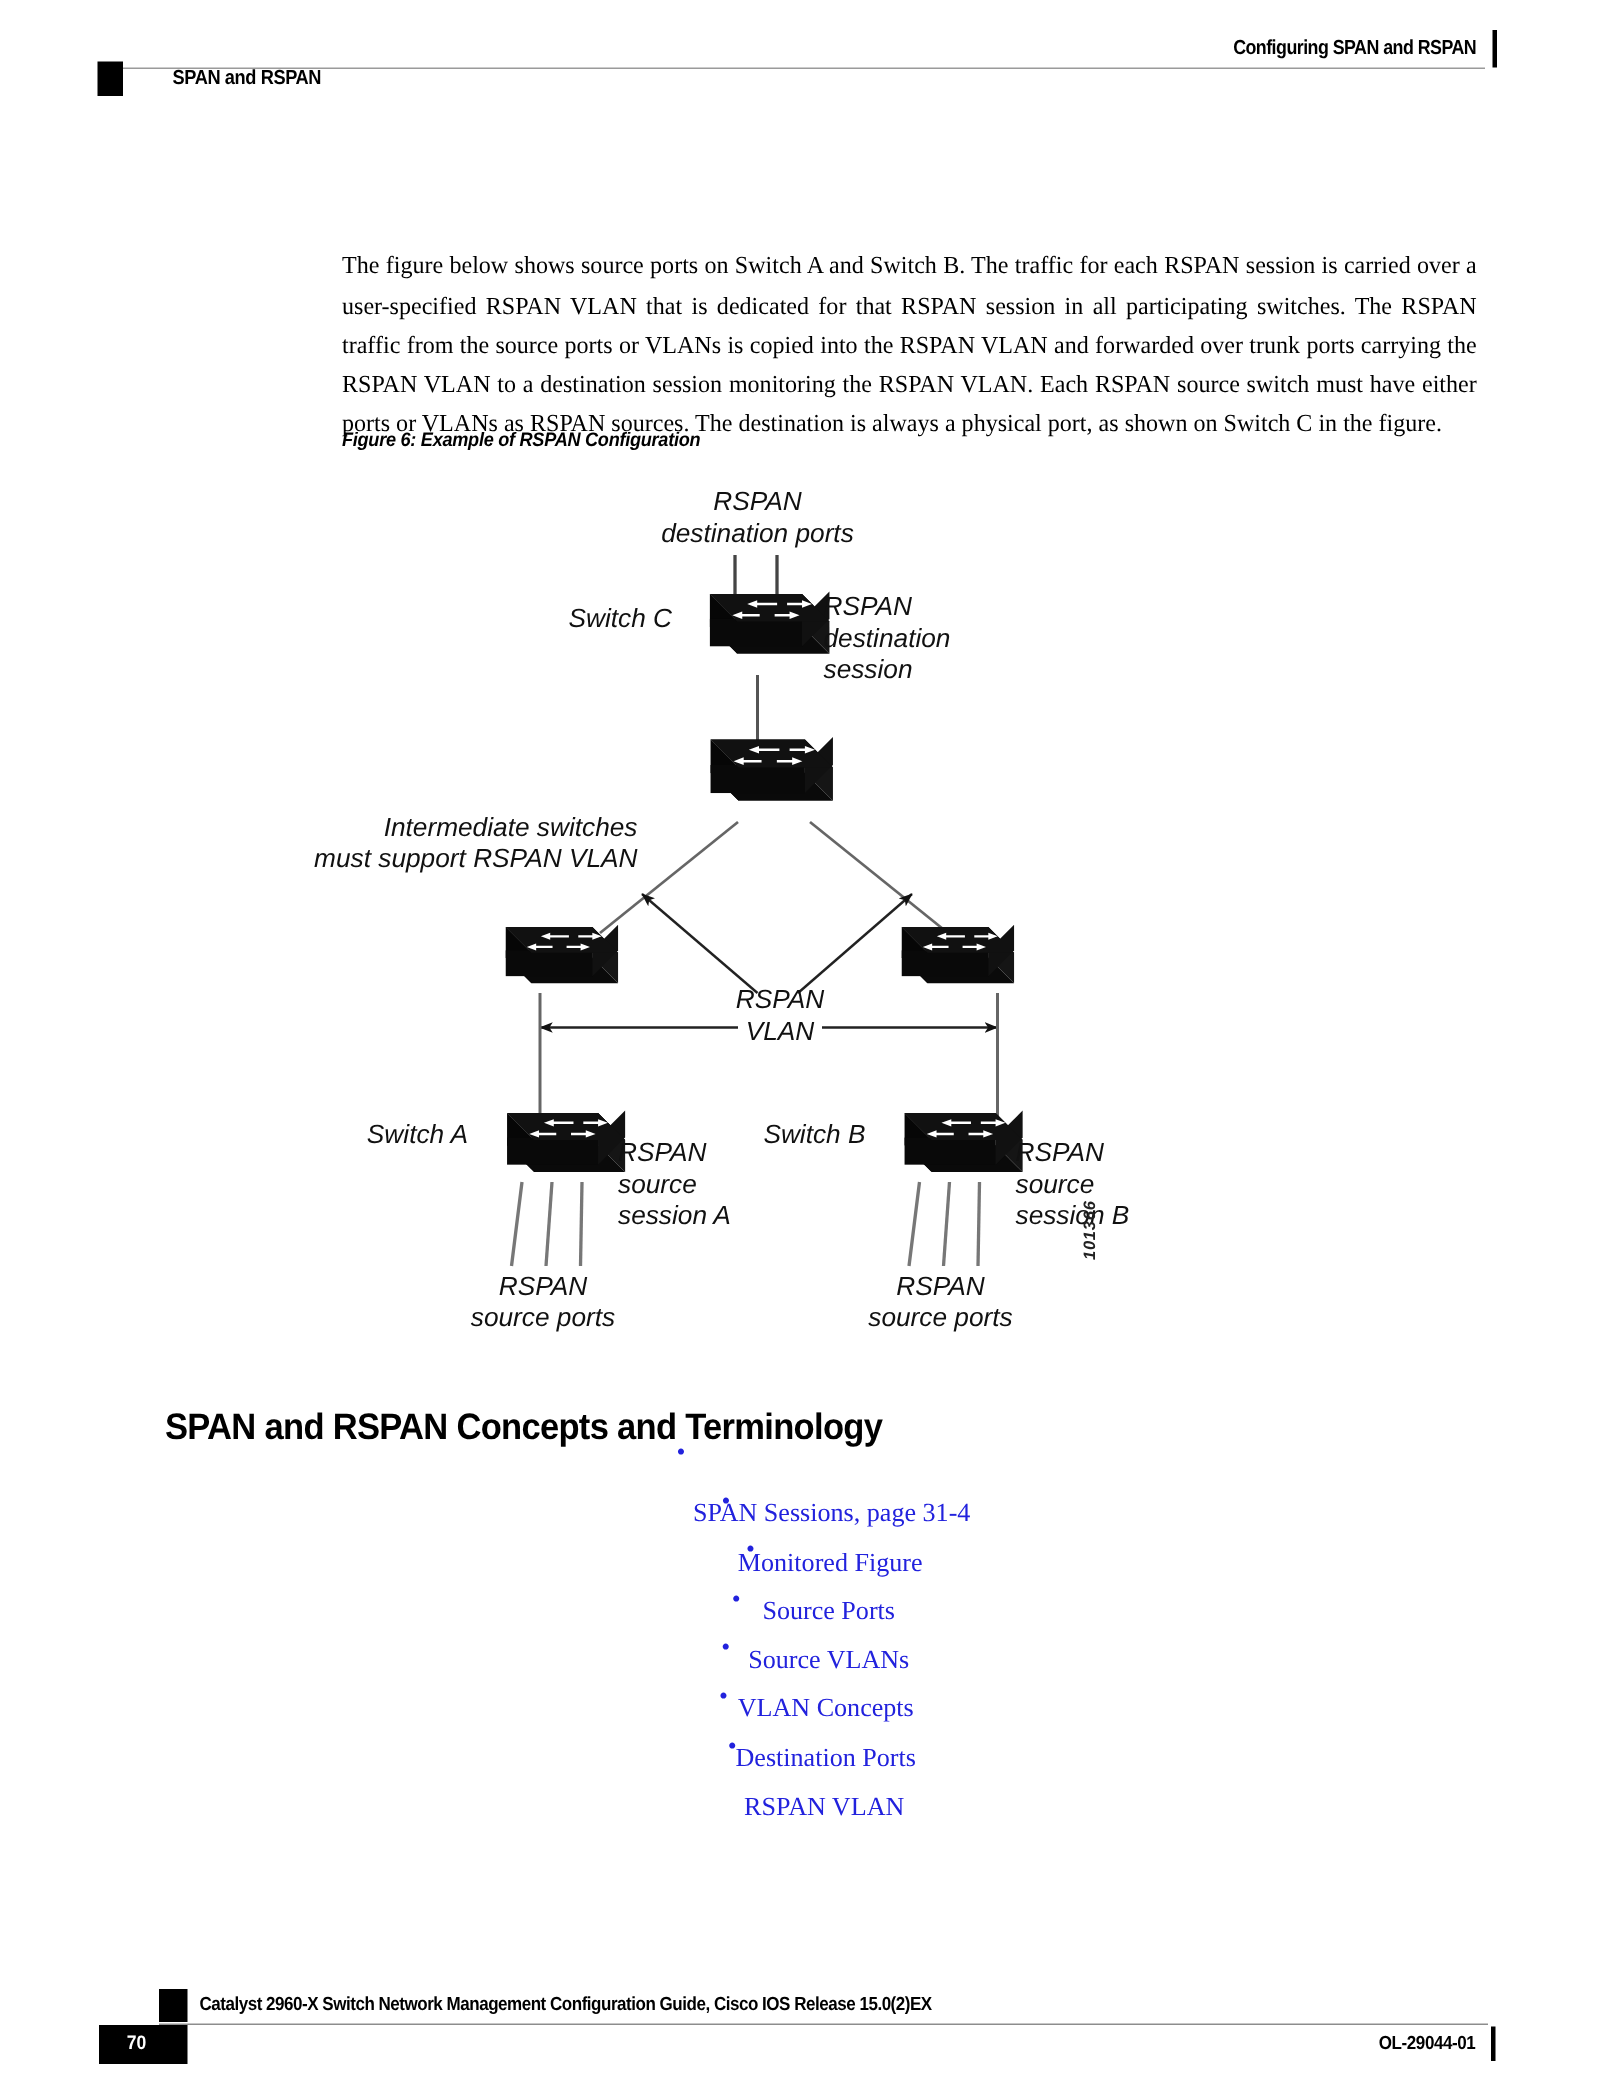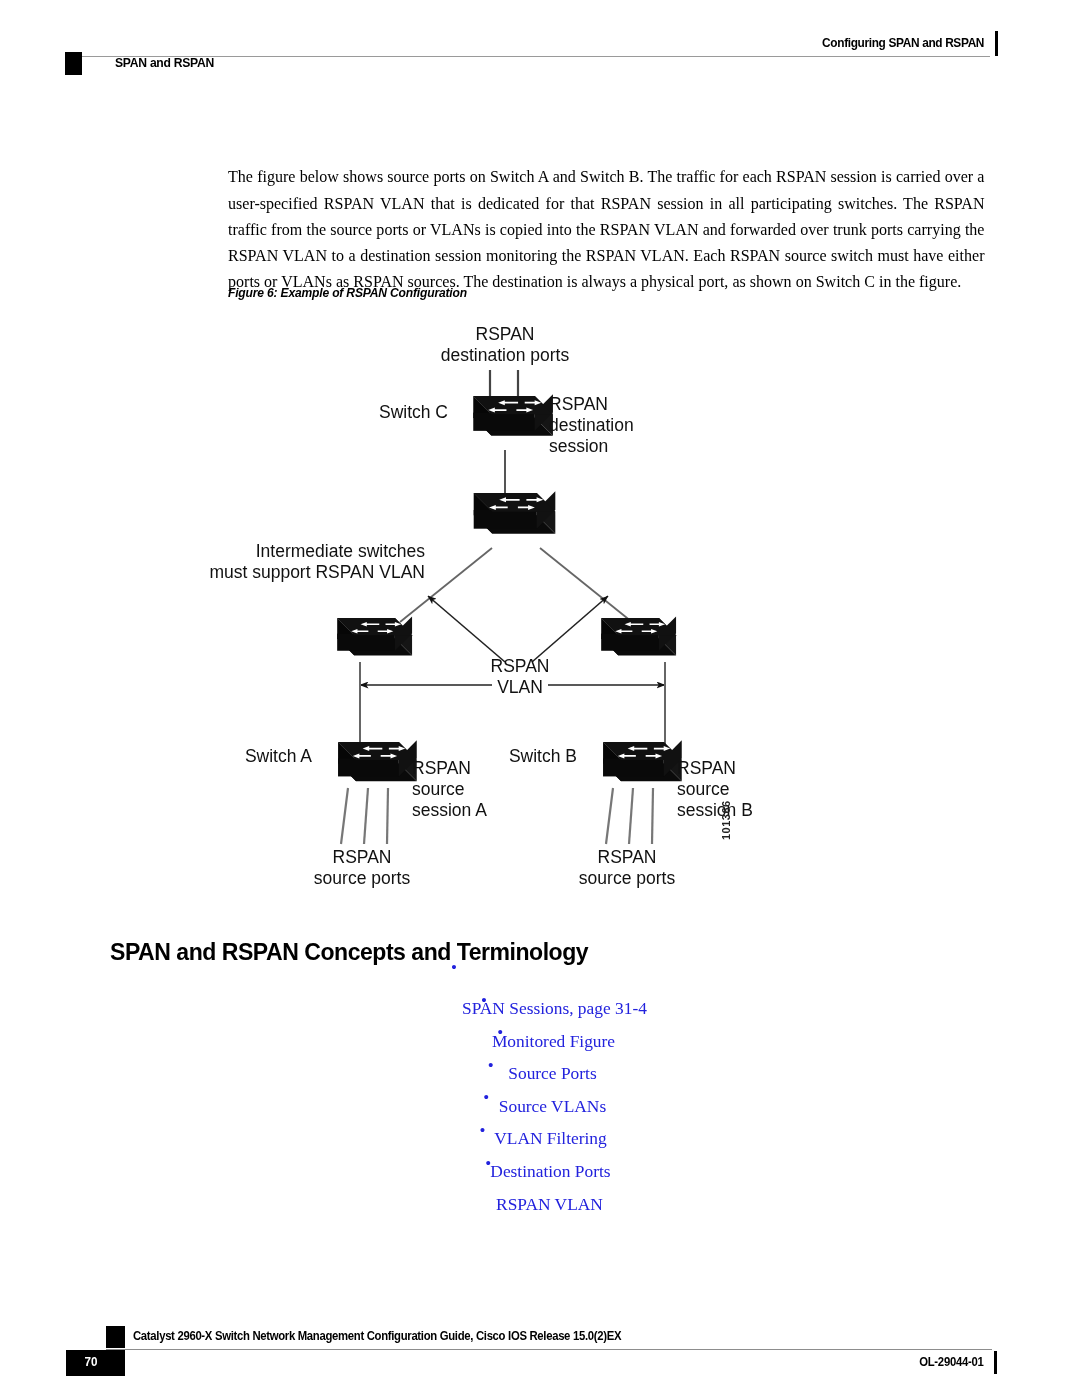--- a/index.html
+++ b/index.html
@@ -12,21 +12,21 @@
     height: 1397px;
     position: relative;
     font-family: "Liberation Serif", serif;
     color: #000;
     overflow: hidden;
   }
 
   
   .page-header {
     position: absolute;
-    left: 0; top: 11px;
+    left: 0; top: 0;
     width: 1080px;
     height: 80px;
   }
   .hdr-running-title {
     position: absolute;
     right: 96px;
     top: 24px;
     font-family: "Liberation Sans", sans-serif;
     font-weight: bold;
     font-size: 13.5px;
@@ -100,20 +100,21 @@
     white-space: nowrap;
   }
 
   
   .figure-area {
     position: absolute;
     left: 0;
     top: 310px;
     width: 1080px;
     height: 590px;
+    font-style: italic;
   }
   .figure-area svg { display: block; }
 
   
   .section-heading {
     position: absolute;
     left: 110px;
     top: 918px;
     font-family: "Liberation Sans", sans-serif;
     font-weight: bold;
@@ -393,21 +394,21 @@
   <div class="link-row lr2">
     <span class="bullet">•</span>
     <a class="xref" href="#">Source Ports</a>
   </div>
   <div class="link-row lr3">
     <span class="bullet">•</span>
     <a class="xref" href="#">Source VLANs</a>
   </div>
   <div class="link-row lr4">
     <span class="bullet">•</span>
-    <a class="xref" href="#">VLAN Filtering</a>
+    <a class="xref" href="#">VLAN Concepts</a>
   </div>
   <div class="link-row lr5">
     <span class="bullet">•</span>
     <a class="xref" href="#">Destination Ports</a>
   </div>
   <div class="link-row lr6">
     <span class="bullet">•</span>
     <a class="xref" href="#">RSPAN VLAN</a>
   </div>
 </div>

